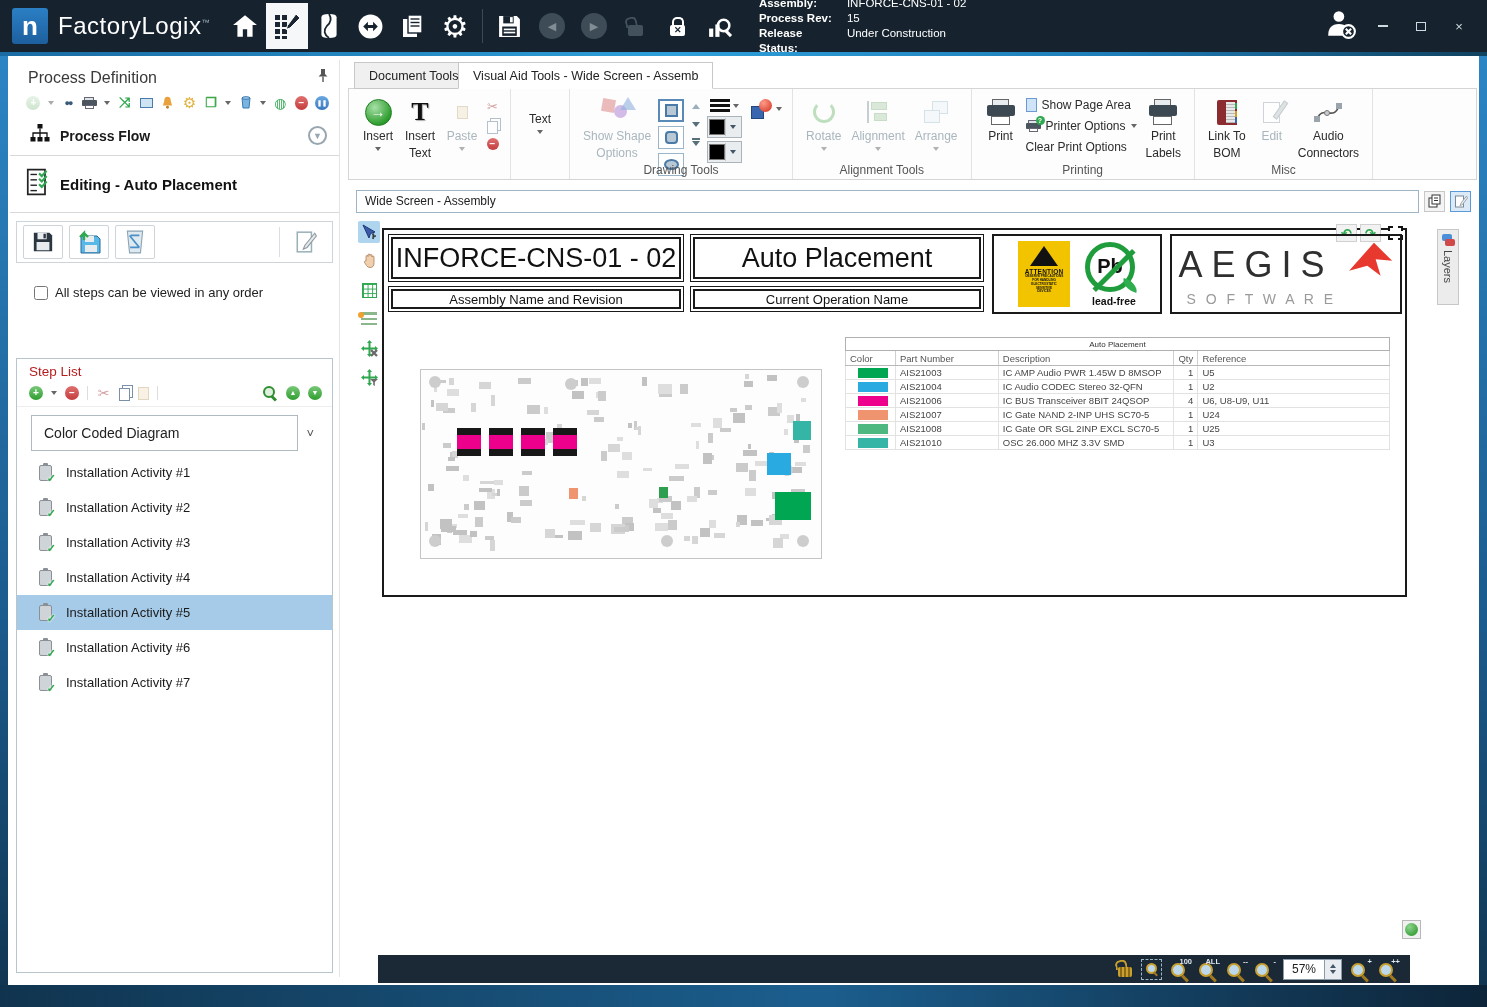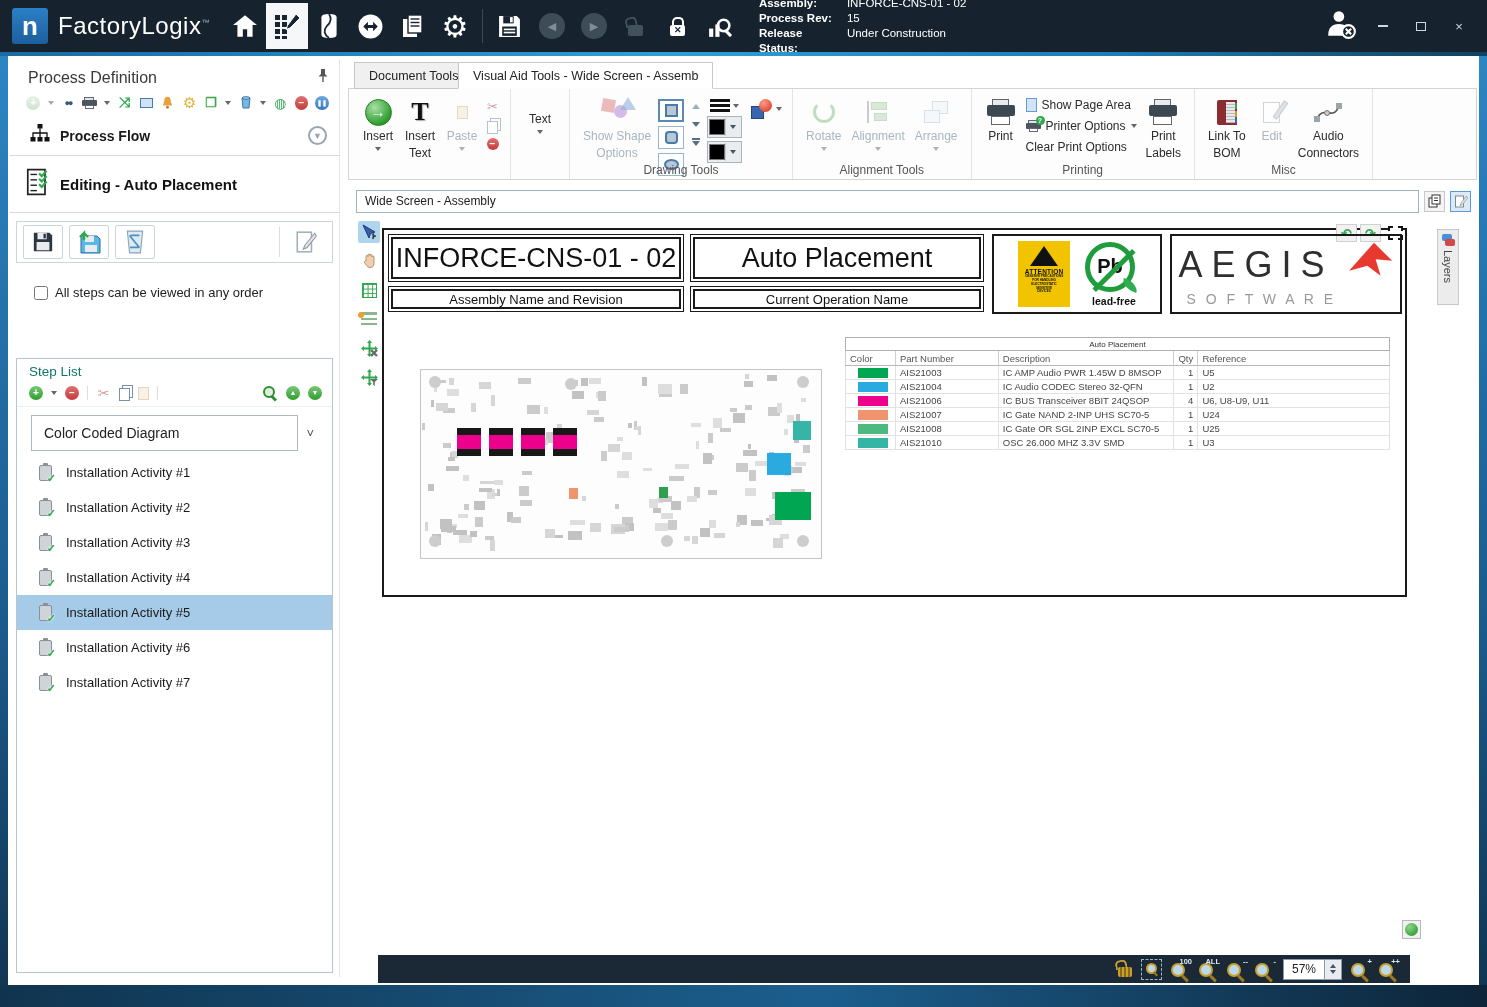--- a/index.html
+++ b/index.html
@@ -48,21 +48,21 @@
   .row-flow .flabel{font-size:14px;font-weight:bold;color:#1a1a1a;}
   .circdown{margin-left:auto;width:19px;height:19px;border:2px solid #98a6b0;border-radius:50%;display:flex;align-items:center;justify-content:center;color:#98a6b0;font-size:9px;}
   .row-edit{display:flex;align-items:center;gap:10px;padding:12px 12px 12px 16px;border-bottom:1px solid #d9d9d9;}
   .row-edit .flabel{font-size:15px;font-weight:bold;color:#111;}
   #save-row{margin:8px 6px;border:1px solid #cdd5da;display:flex;align-items:center;padding:3px 6px;gap:6px;height:42px;}
   .sbtn{width:40px;height:34px;border:1px solid #cdd5da;border-radius:2px;background:#fff;display:flex;align-items:center;justify-content:center;}
   #save-row .sep{width:1px;height:30px;background:#d9dee2;margin-left:auto;}
   #chk-row{display:flex;align-items:center;gap:7px;padding:14px 10px 10px 24px;font-size:13px;color:#222;}
   #chk-row input{width:14px;height:14px;margin:0;}
   #steplist{position:absolute;left:6px;right:6px;top:298px;bottom:4px;border:1px solid #b9c5cd;display:flex;flex-direction:column;overflow:hidden;}
-  #sl-title{font-size:13.5px;color:#0f766e;padding:5px 10px 3px 12px;}
+  #sl-title{font-size:13.5px;color:#b91c1c;padding:5px 10px 3px 12px;}
   #sl-tools{display:flex;align-items:center;gap:8px;padding:3px 10px 5px 12px;border-bottom:1px solid #eee;}
   #sl-tools .right{margin-left:auto;display:flex;gap:8px;}
   .tsep2{width:1px;height:14px;background:#ddd;}
   #sl-dd{margin:8px 10px 4px 14px;display:flex;align-items:center;}
   #sl-dd .box{flex:1;border:1px solid #aeb9c0;height:36px;display:flex;align-items:center;padding:0 12px;font-size:14px;color:#222;background:#fff;}
   #sl-dd .chev{margin:0 8px;color:#555;font-size:13px;}
   #step-list-items{flex:1;overflow:hidden;}
   .step-item{display:flex;align-items:center;gap:14px;height:35px;padding-left:22px;font-size:13px;color:#1a1a1a;}
   .step-item.selected{background:#a6cbe8;}
   .clip{position:relative;width:13px;height:16px;background:#cfd4d9;border:1px solid #8a9096;border-radius:2px;}

